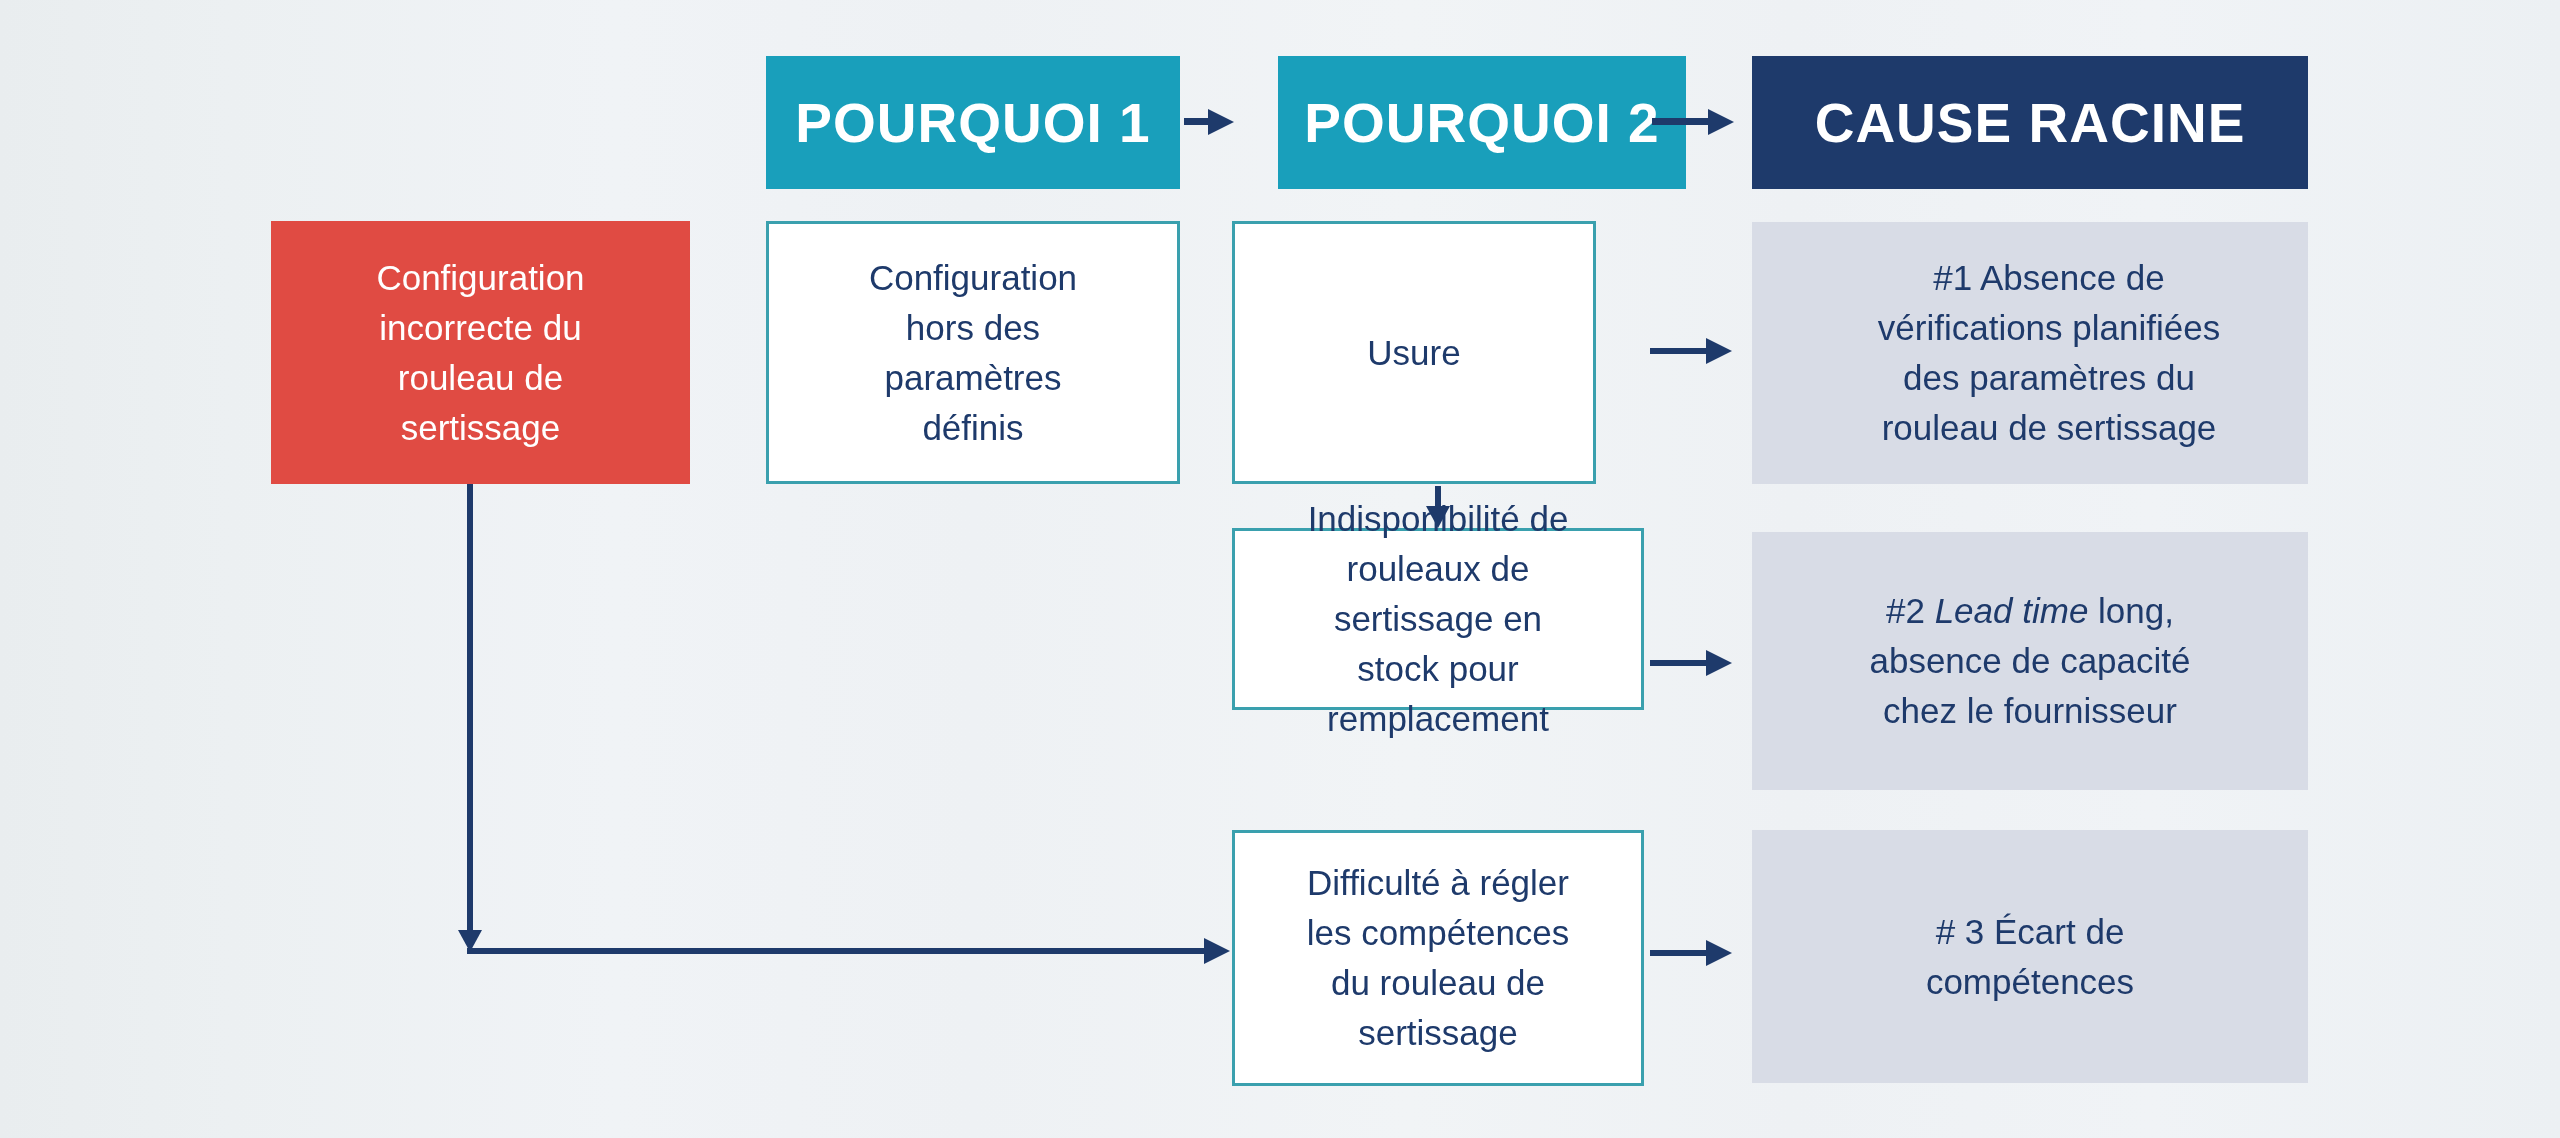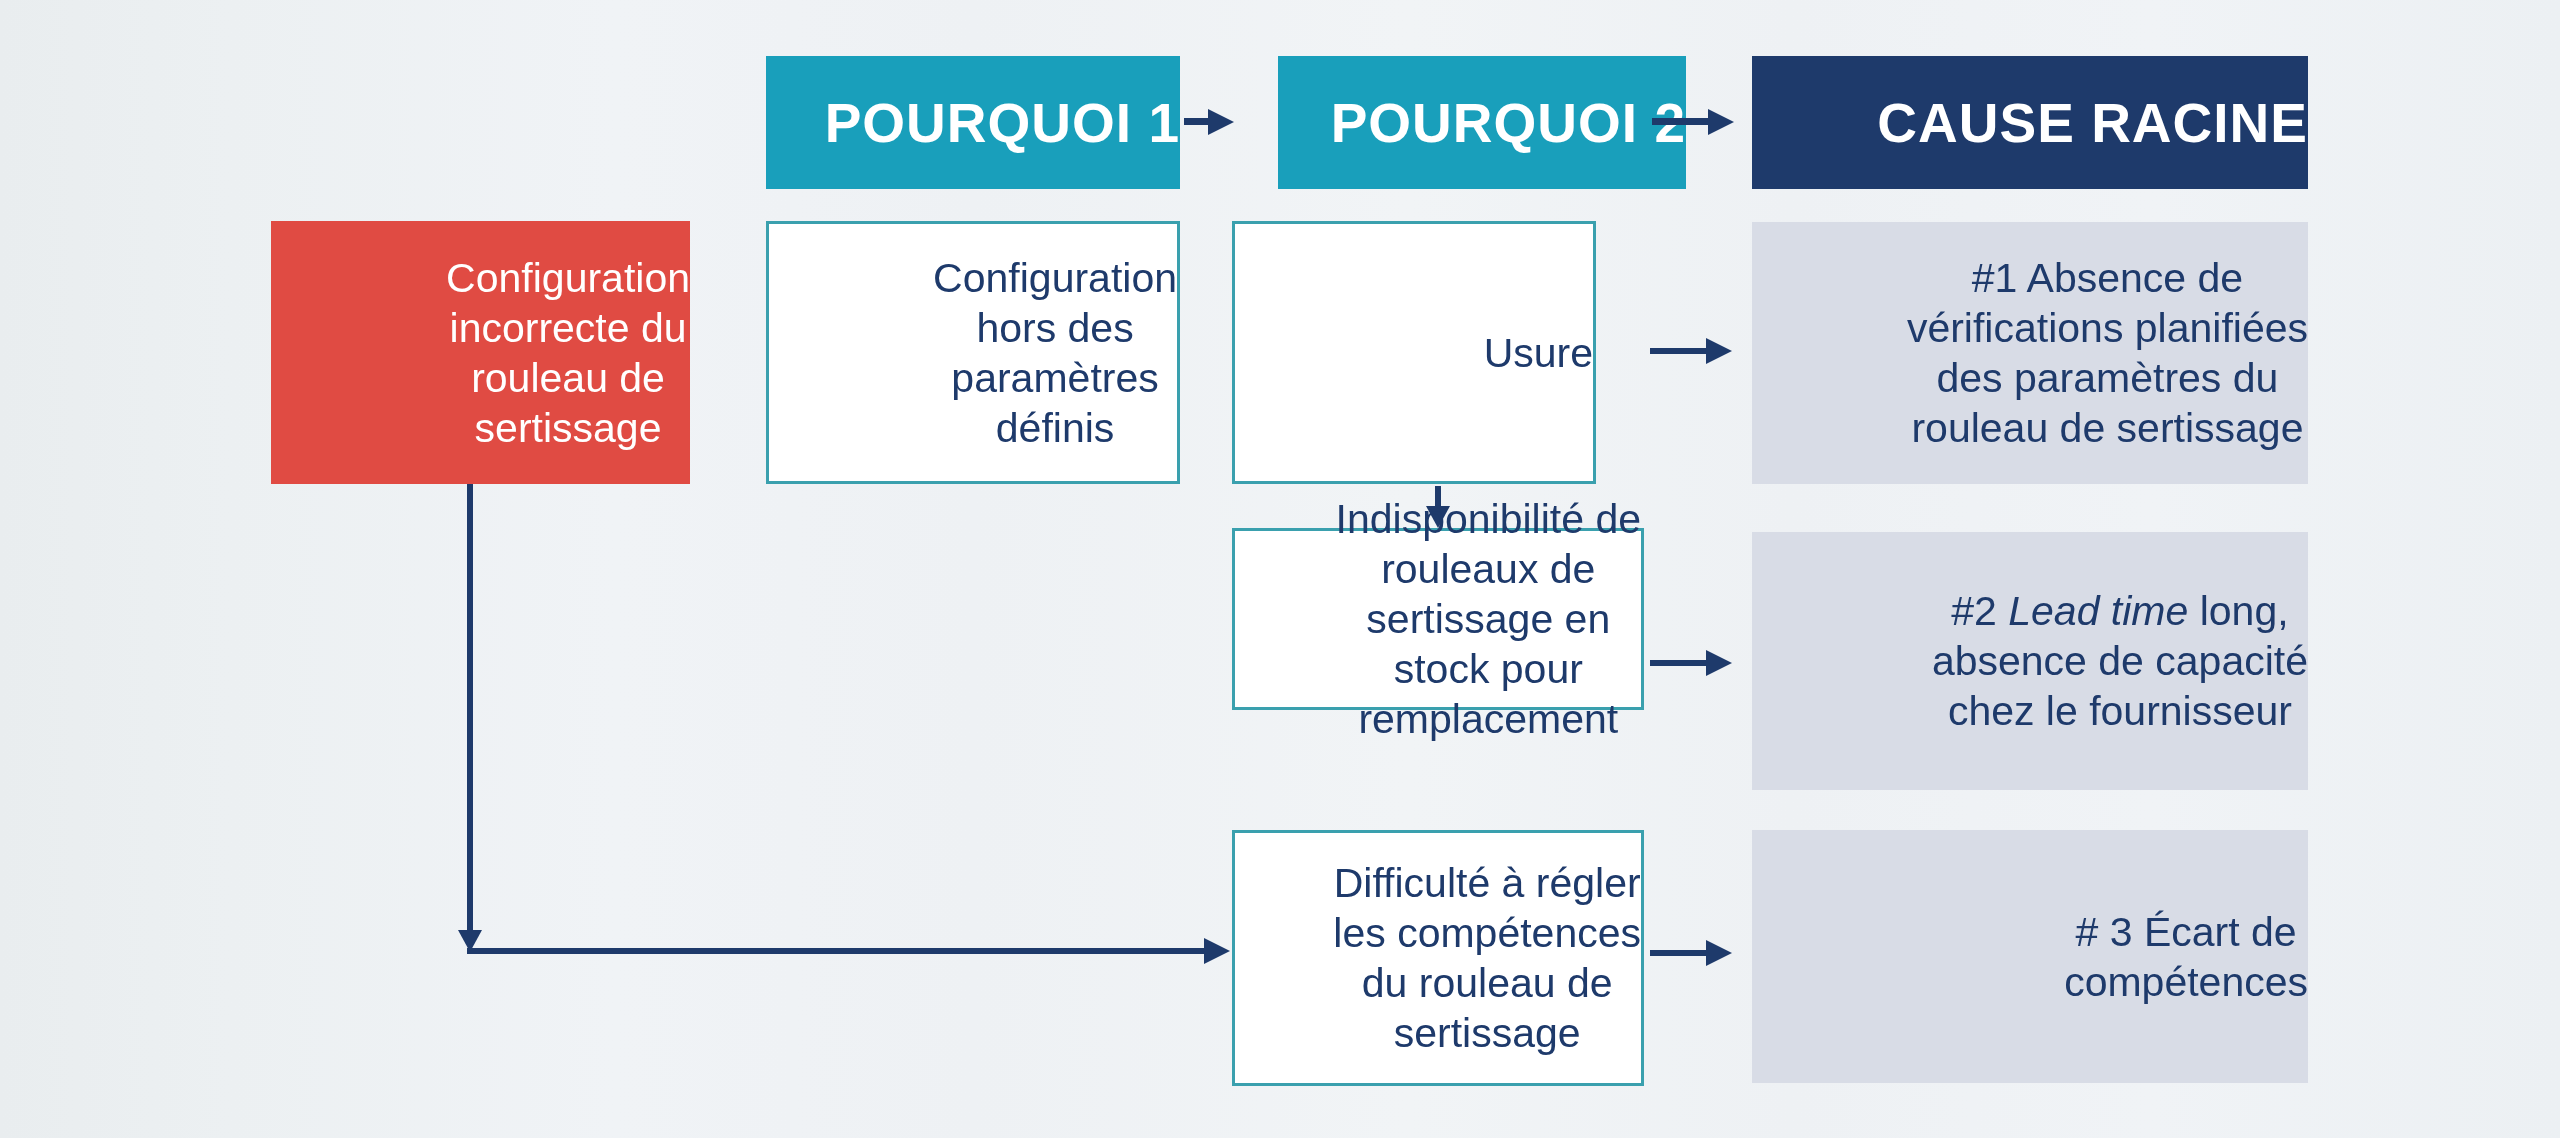--- a/index.html
+++ b/index.html
@@ -18,42 +18,42 @@
     height: 1138px;
     background: linear-gradient(90deg,
       #e9edef 0%, #ecf0f2 9%, #f0f3f6 24%,
       #eef1f4 38%, #f1f4f6 55%, #eef1f4 70%,
       #f0f3f6 84%, #ecf0f3 100%);
   }
   .box {
     position: absolute;
     display: flex;
     align-items: center;
-    justify-content: flex-end;
+    justify-content: center;
     text-align: center;
     box-sizing: border-box;
   }
   .hdr {
     color: #ffffff;
     font-size: 55px;
     font-weight: 700;
     letter-spacing: 1px;
     white-space: nowrap;
   }
   .teal  { background: #199fbb; }
   .navy  { background: #1e3a6b; }
   .redbx { background: #e04b43; }
   .graybx { background: #d8dce6; }
   .whitebx {
     background: #ffffff;
     border: 3px solid #3aa0ae;
   }
   .txt {
     white-space: pre-line;
-    font-size: 41px;
+    font-size: 35px;
     line-height: 50px;
     color: #1e3a6b;
   }
   .txt.white { color: #ffffff; }
   .txt .it { font-style: italic; }
   
   .hline { position: absolute; background: #1e3a6b; height: 6px; }
   .vline { position: absolute; background: #1e3a6b; width: 6px; }
   .tri-right {
     position: absolute; width: 0; height: 0;

